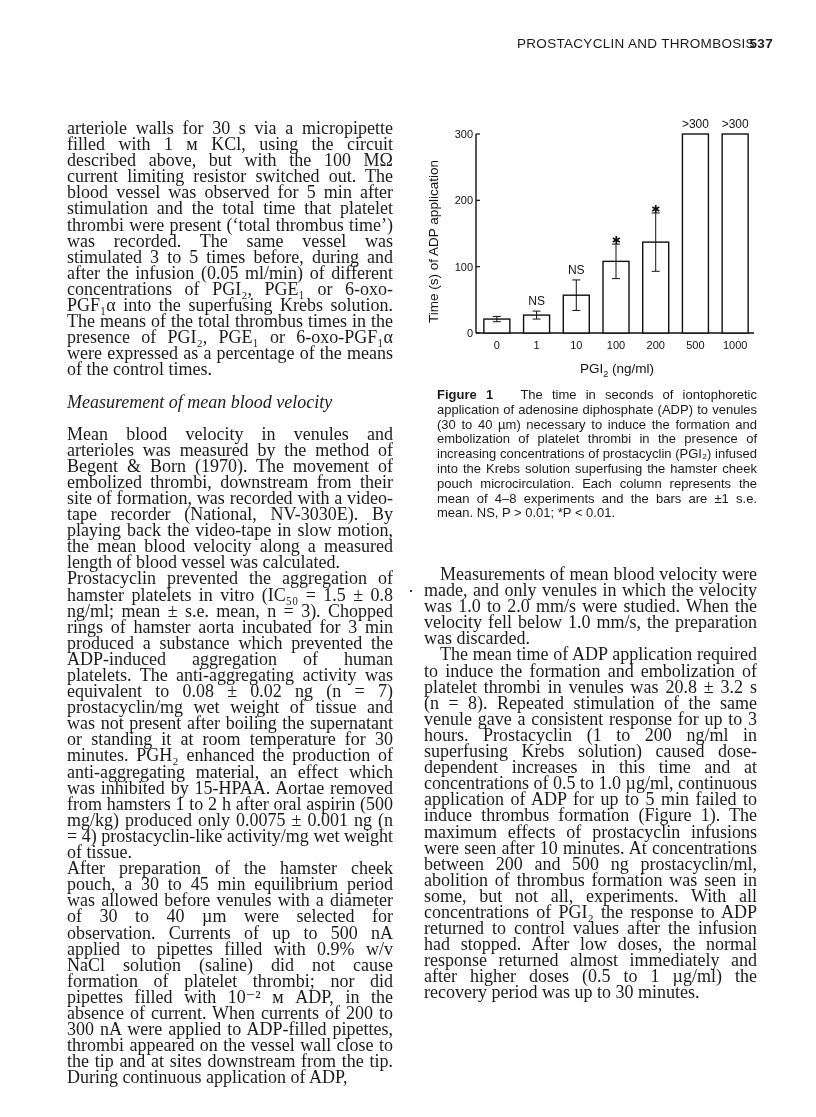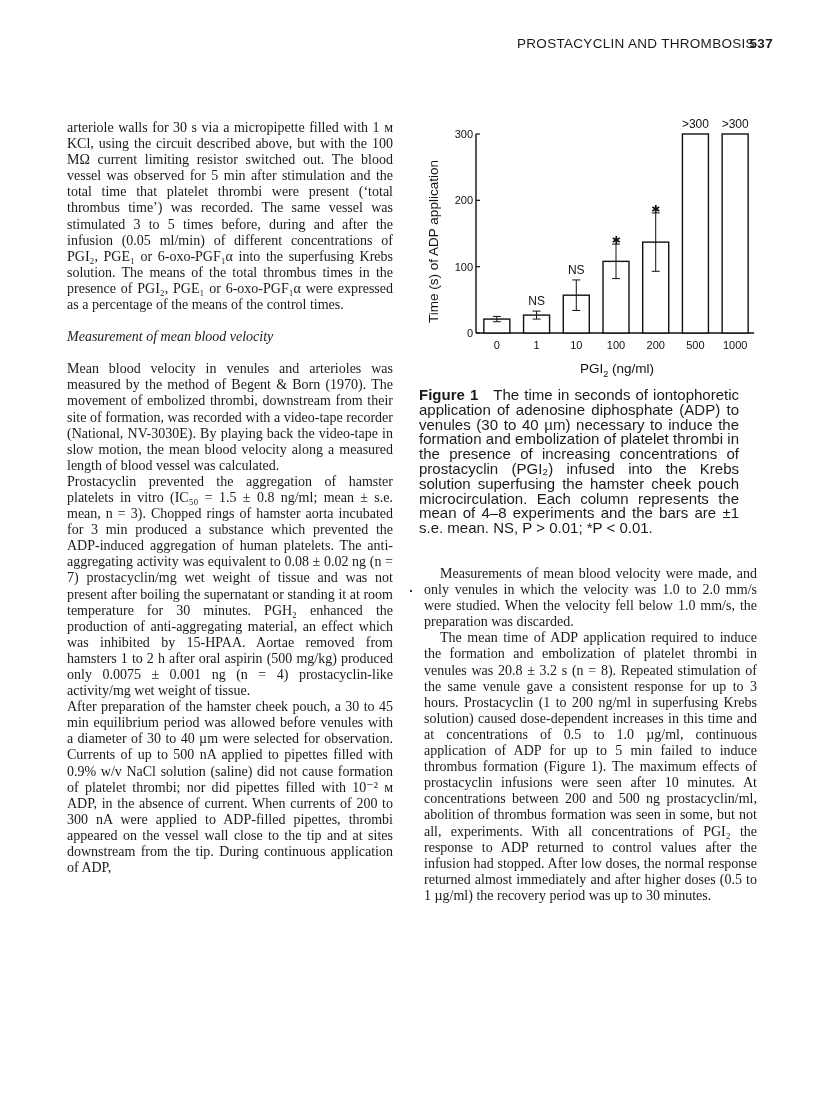--- a/index.html
+++ b/index.html
@@ -2,29 +2,29 @@
 <html><head>
 <meta charset="utf-8">
 <style>
   html, body { margin: 0; padding: 0; background: #ffffff; }
   body { width: 816px; height: 1117px; position: relative; overflow: hidden; color: #1a1a1a; }
   .serif { font-family: "Liberation Serif", "DejaVu Serif", serif; }
   .sans { font-family: "Liberation Sans", "DejaVu Sans", sans-serif; }
   .header { position: absolute; top: 36px; left: 508px; width: 265px; font-size: 13.5px; letter-spacing: 0.3px; }
   .header .title { position: absolute; left: 9px; top: 0; }
   .header .page { position: absolute; right: 0; top: 0; font-weight: bold; }
-  .col { position: absolute; font-size: 14px; line-height: 16.1px; text-align: justify; }
+  .col { position: absolute; font-size: 18px; line-height: 16.1px; text-align: justify; }
   .col-left { left: 67px; top: 120px; width: 326px; }
   .col-right { left: 424px; top: 566px; width: 333px; }
   .col p { margin: 0; }
   .col p.indent { text-indent: 16px; }
   .heading-italic { font-style: italic; margin-top: 16px !important; margin-bottom: 16px !important; }
   .heading-bold { font-weight: bold; margin-top: 34px !important; margin-bottom: 16px !important; }
   .figure { position: absolute; left: 420px; top: 80px; width: 360px; height: 300px; }
-  .caption { position: absolute; left: 419px; top: 388px; width: 320px; font-size: 15px; line-height: 14.8px; text-align: justify; }
+  .caption { position: absolute; left: 437px; top: 388px; width: 320px; font-size: 13px; line-height: 14.8px; text-align: justify; }
   .caption .fig-label { font-weight: bold; }
   .stray-dot { position: absolute; left: 410px; top: 590px; width: 2px; height: 2px; background: #333; }
 </style>
 </head>
 <body>
 
 <div class="header sans">
   <span class="title">PROSTACYCLIN AND THROMBOSIS</span>
   <span class="page">537</span>
 </div>

